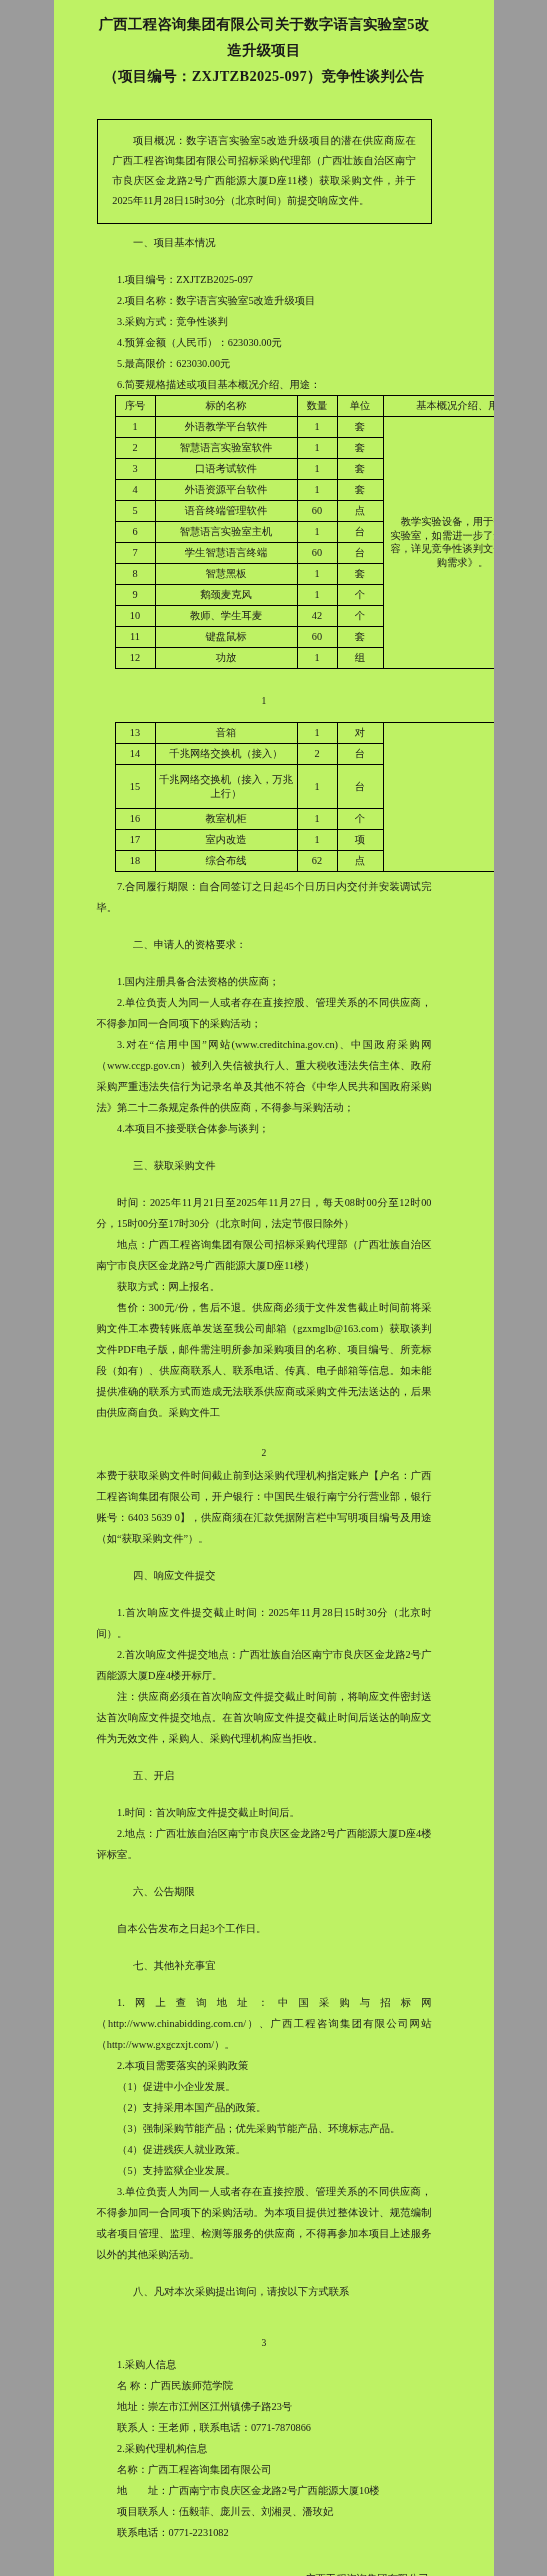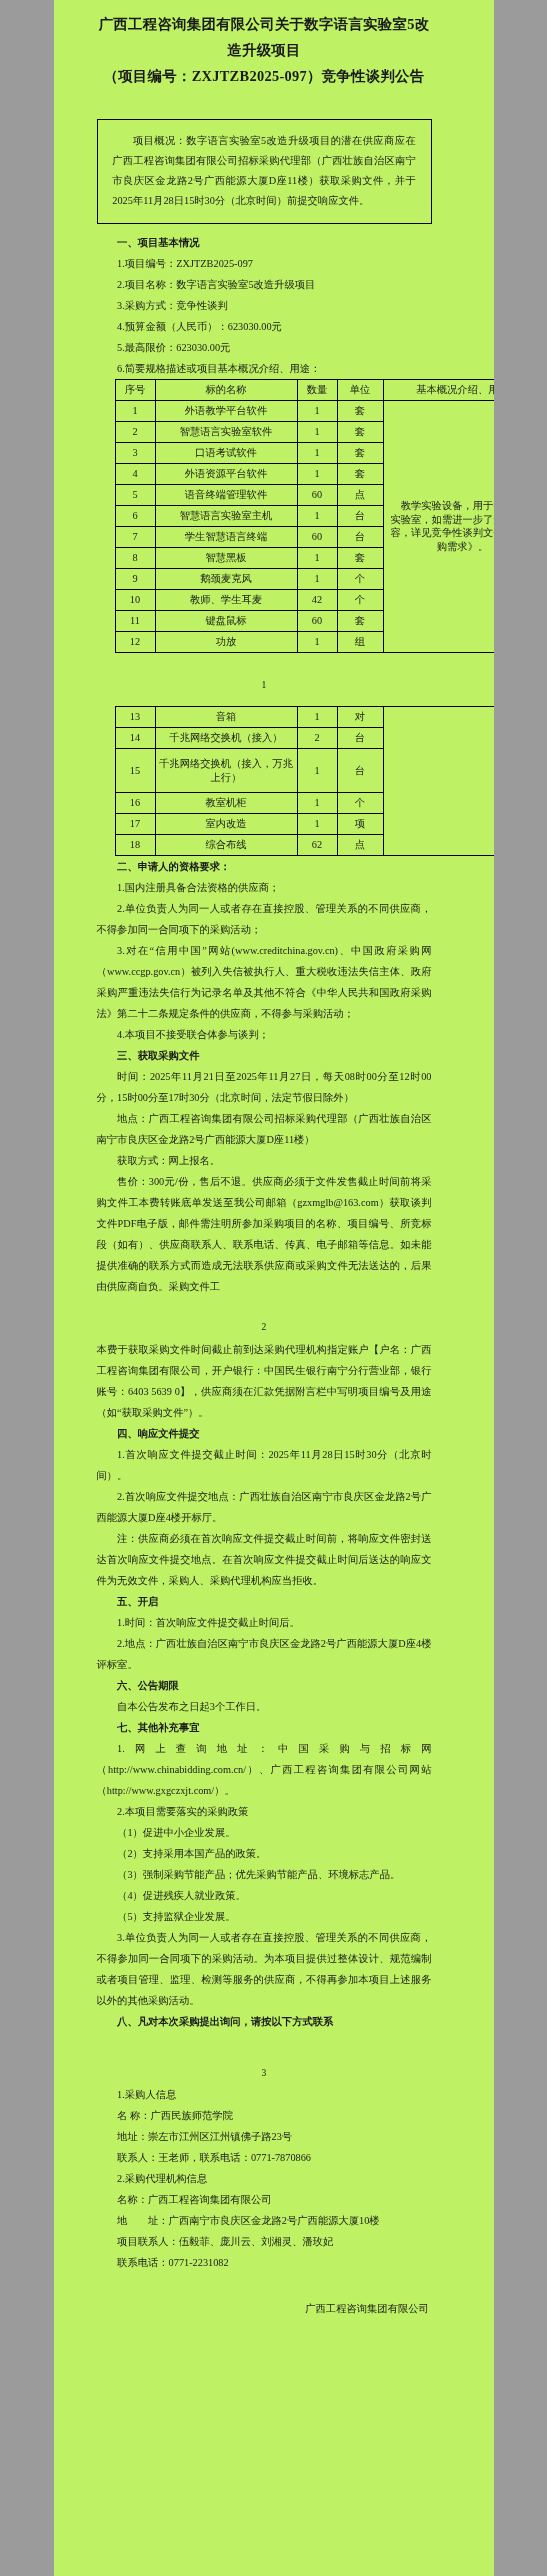--- a/index.html
+++ b/index.html
@@ -24,23 +24,23 @@
   }
   .overview-box{
     margin-top:30px;
     border:1.4px solid #000;
     padding:3.4px 6.8px;
     line-height:20px;
     text-align:justify;
   }
   .overview-box p{margin:8px;text-indent:2em;}
   .sec-heading{
-    font-weight:bold;
+    font-weight:normal;
     line-height:21px;
-    margin:0;
+    margin:16px;
     text-indent:2em;
   }
   .h1st{margin-top:8.2px;}
   .p{
     margin:0;
     line-height:21px;
     text-align:justify;
     text-indent:2em;
   }
   .p-noindent{
@@ -249,20 +249,21 @@
         </tr>
     <tr>
           <td>18</td>
           <td>综合布线</td>
           <td>62</td>
           <td>点</td>
         </tr>
   </tbody>
     </table>
 
+  <p class="p" style="margin-top:4.1px;">7.合同履行期限：自合同签订之日起45个日历日内交付并安装调试完毕。</p>
 
   <p class="sec-heading">二、申请人的资格要求：</p>
   <p class="p">1.国内注册具备合法资格的供应商；</p>
   <p class="p">2.单位负责人为同一人或者存在直接控股、管理关系的不同供应商，不得参加同一合同项下的采购活动；</p>
   <p class="p">3.对在“信用中国”网站(www.creditchina.gov.cn)、中国政府采购网（www.ccgp.gov.cn）被列入失信被执行人、重大税收违法失信主体、政府采购严重违法失信行为记录名单及其他不符合《中华人民共和国政府采购法》第二十二条规定条件的供应商，不得参与采购活动；</p>
   <p class="p">4.本项目不接受联合体参与谈判；</p>
 
   <p class="sec-heading">三、获取采购文件</p>
   <p class="p">时间：2025年11月21日至2025年11月27日，每天08时00分至12时00分，15时00分至17时30分（北京时间，法定节假日除外）</p>
   <p class="p">地点：广西工程咨询集团有限公司招标采购代理部（广西壮族自治区南宁市良庆区金龙路2号广西能源大厦D座11楼）</p>

